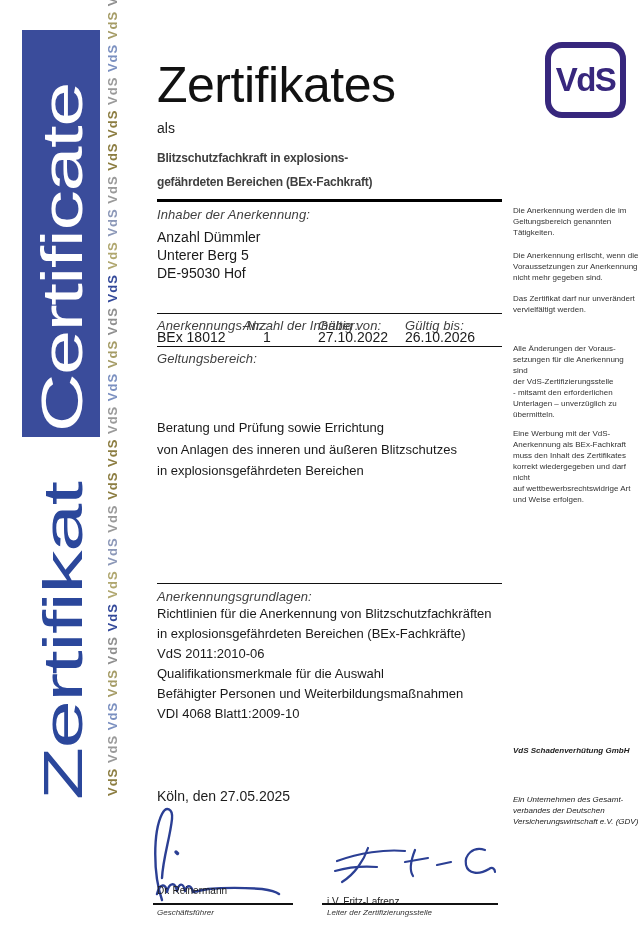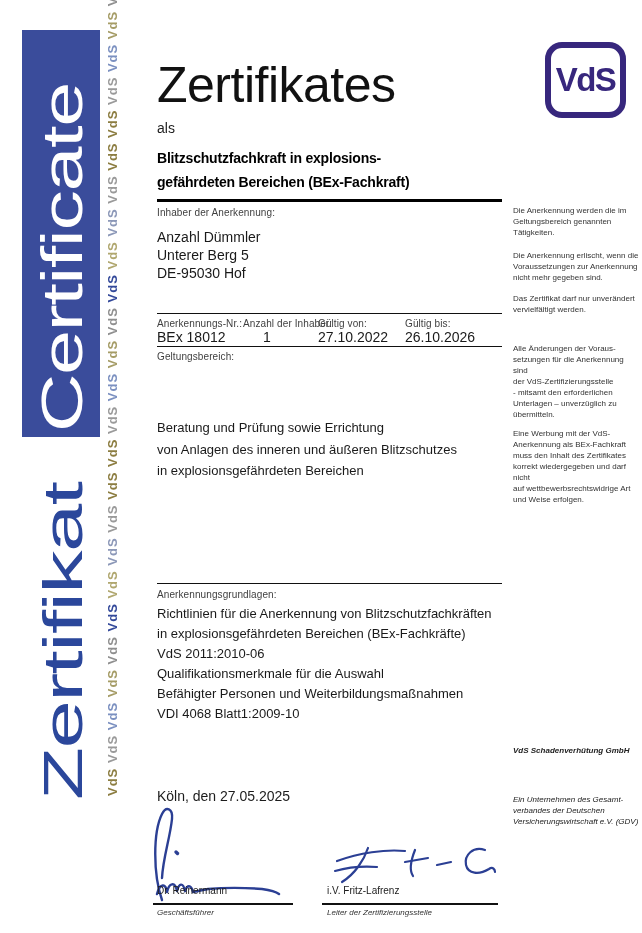--- a/index.html
+++ b/index.html
@@ -33,24 +33,24 @@
   .logo{
     left:545px;top:42px;width:69px;height:64px;
     border:6px solid #37277d;border-radius:17px;
     display:flex;align-items:center;justify-content:center;
   }
   .logo span{font-size:33px;font-weight:bold;color:#37277d;letter-spacing:-1.5px;}
 
   
   .title{left:157px;top:56px;font-size:50px;letter-spacing:-0.5px;color:#111;}
   .als{left:157px;top:120px;font-size:14px;}
-  .subtitle{left:157px;top:146px;font-size:14px;font-weight:bold;line-height:24px;letter-spacing:-0.2px;color:#000000;}
+  .subtitle{left:157px;top:146px;font-size:12px;font-weight:bold;line-height:24px;letter-spacing:-0.2px;color:#404040;}
   .rule{background:#111;height:1.3px;left:157px;width:345px;}
   .rule.thick{height:3px;background:#000;}
-  .label{font-size:10px;color:#3f3f3f;letter-spacing:0.1px;}
+  .label{font-size:13px;color:#3f3f3f;letter-spacing:0.1px;font-style:italic;}
   .val{font-size:14px;color:#1a1a1a;}
   .body-text{font-size:13px;color:#1a1a1a;}
 
   .holder-name{left:157px;top:229px;}
   .holder-street{left:157px;top:247px;}
   .holder-city{left:157px;top:265px;}
 
   .scope-text{left:157px;top:417px;line-height:21.5px;}
   .basis-text{left:157px;top:604px;line-height:20px;}
 
@@ -158,17 +158,17 @@
     <path d="M10,31 C24,27 40,26 52,27"></path>
     <path d="M43,8 C39,20 30,34 17,42"></path>
     <path d="M90,10 C86,20 84,30 88,36"></path>
     <path d="M80,22 L103,18"></path>
     <path d="M112,25 L126,22"></path>
     <path d="M160,10 C148,6 139,15 141,25 C143,34 154,35 164,29 C168,26 170,30 170,32"></path>
   </g>
 </svg>
 
 <div class="abs sig-name" style="left:157px;">Dr. Reinermann</div>
-<div class="abs sig-name" style="left:327px;">i.V. Fritz-Lafrenz</div>
+<div class="abs sig-name" style="left:327px;margin-top:11px;">i.V. Fritz-Lafrenz</div>
 <div class="abs sig-rule" style="left:153px;width:140px;"></div>
 <div class="abs sig-rule" style="left:322px;width:176px;"></div>
 <div class="abs sig-title" style="left:157px;">Geschäftsführer</div>
 <div class="abs sig-title" style="left:327px;">Leiter der Zertifizierungsstelle</div>
 
 </body></html>

